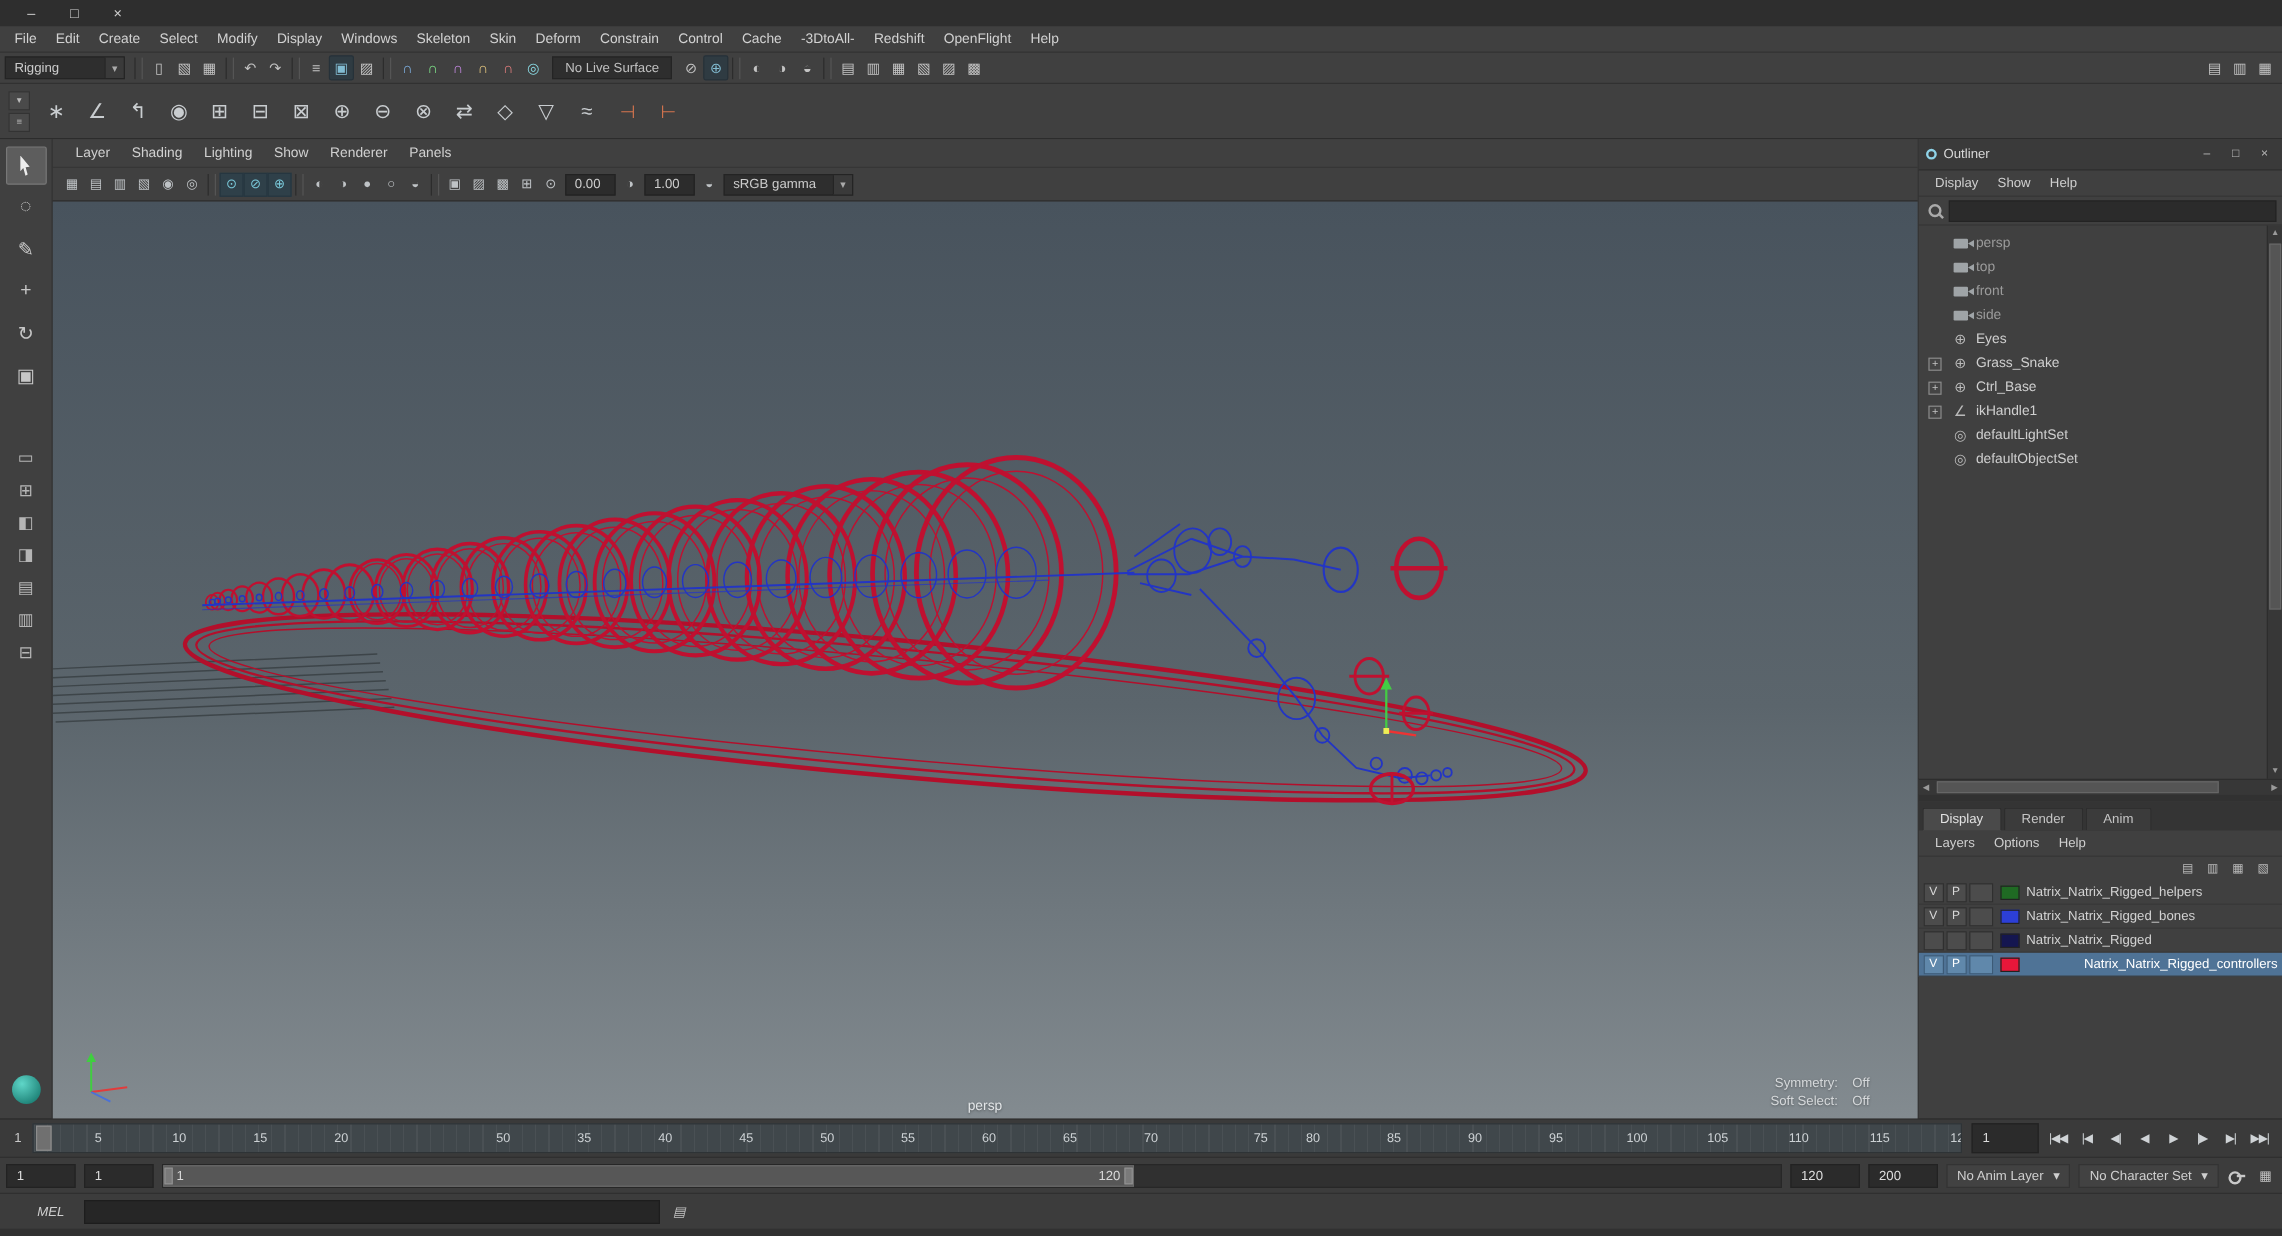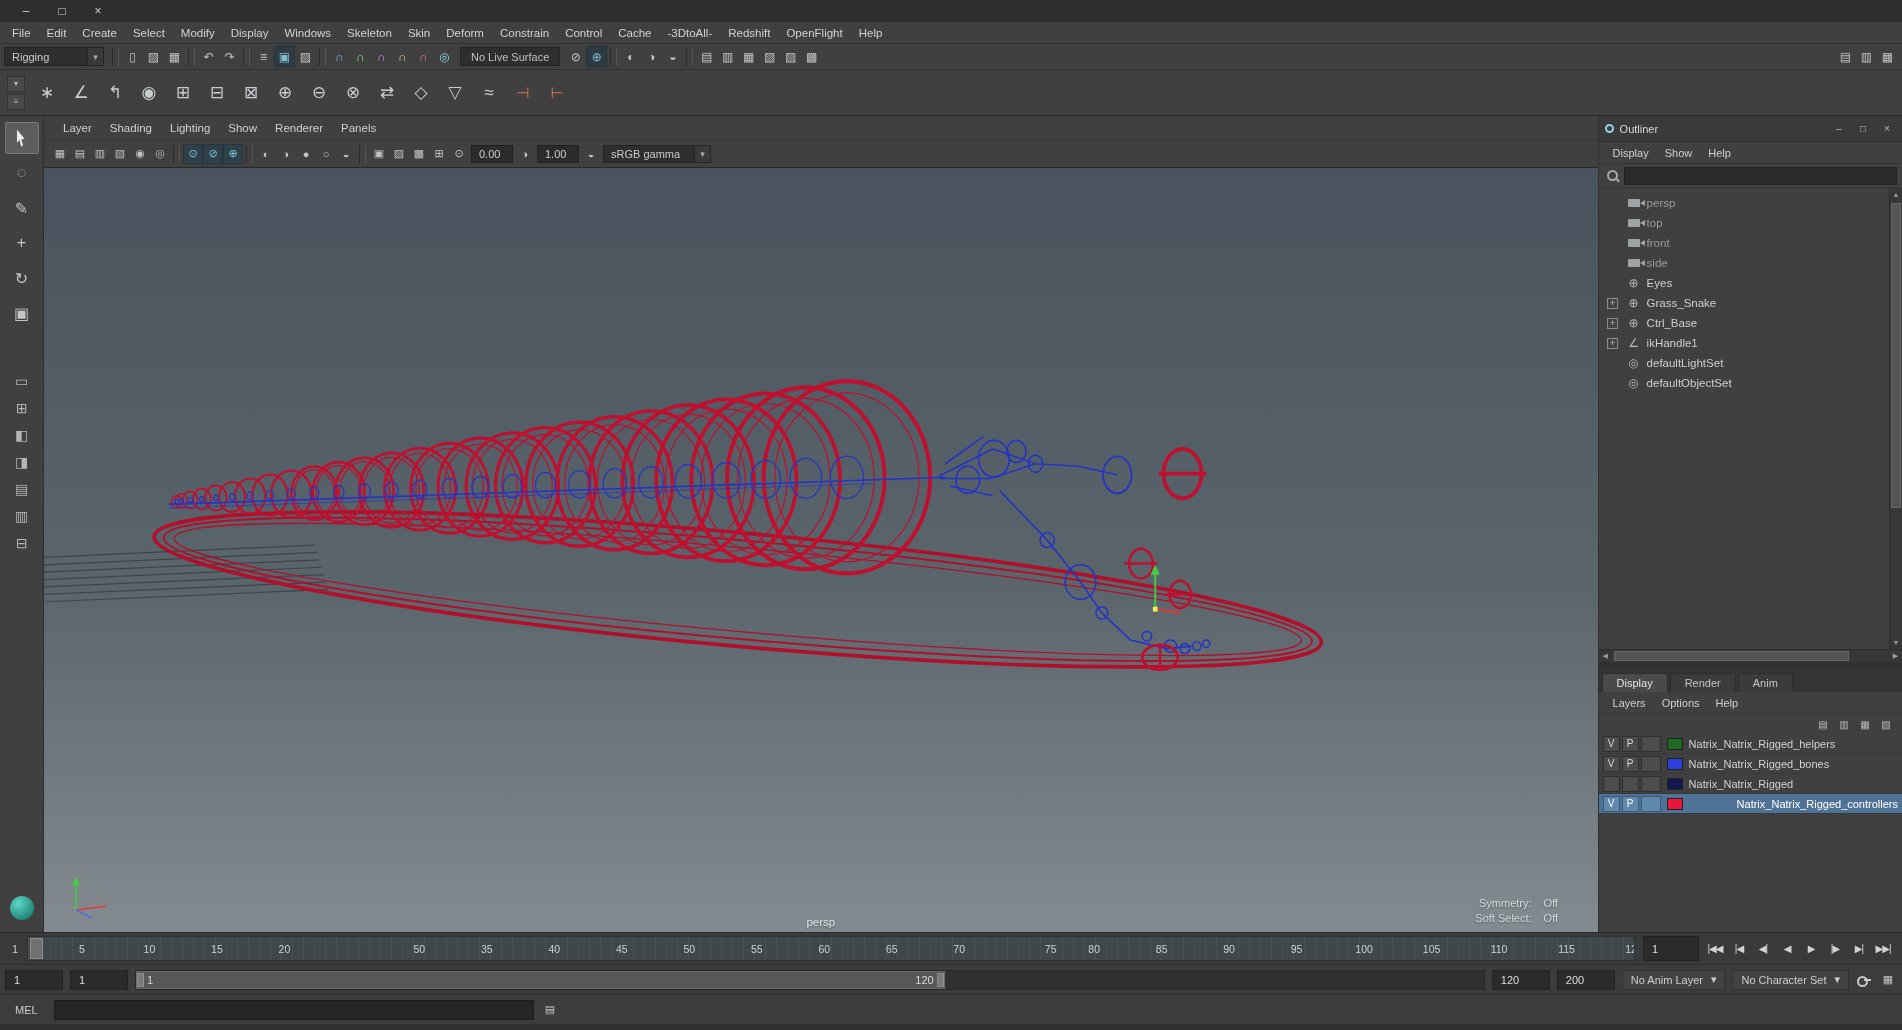--- a/index.html
+++ b/index.html
@@ -131,21 +131,21 @@
 .r-range{position:absolute;left:0;top:0;bottom:0;width:60%;background:#575757;border:1px solid #6a6a6a;display:flex;align-items:center;justify-content:space-between;padding:0 10px;color:#d8d8d8;}
 .r-range::before,.r-range::after{content:"";position:absolute;top:1px;bottom:1px;width:5px;background:#7a7a7a;border:1px solid #909090;}
 .r-range::before{left:0}.r-range::after{right:0}
 .r-combo{height:20px;display:flex;align-items:center;gap:8px;padding:0 8px;background:#424242;border:1px solid #333;color:#cfcfcf;white-space:nowrap;}
 .keyicon{width:16px;height:16px;position:relative;}
 .keyicon::before{content:"";position:absolute;left:1px;top:4px;width:7px;height:7px;border:2px solid #c9c9c9;border-radius:50%;}
 .keyicon::after{content:"";position:absolute;left:8px;top:7px;width:7px;height:2px;background:#c9c9c9;}
 .small-ibtn{width:18px;height:18px;display:flex;align-items:center;justify-content:center;font-size:11px;color:#c3c3c3;}
 
 
-.cmdrow{flex:0 0 30px;background:#3c3c3c;display:flex;align-items:center;gap:7px;padding:0 7px;border-top:1px solid #2f2f2f;}
+.cmdrow{flex:0 0 30px;background:#3c3c3c;display:flex;align-items:center;gap:7px;padding:0 23px;border-top:1px solid #2f2f2f;font-style:italic;}
 .mel-label{width:40px;padding-left:8px;color:#d0d0d0;}
 .mel-input{flex:0 0 480px;height:20px;background:#262626;border:1px solid #1d1d1d;color:#ddd;padding:0 6px;font:inherit;}
 .mel-result{flex:1;height:20px;background:#54595c;border:1px solid #45494c;display:flex;align-items:center;padding:0 9px;color:#eef1f2;white-space:nowrap;overflow:hidden;}
 .bottom-strip{flex:0 0 6px;background:#313131;}
 </style>
 </head>
 <body>
 
 <div class="root">
 

